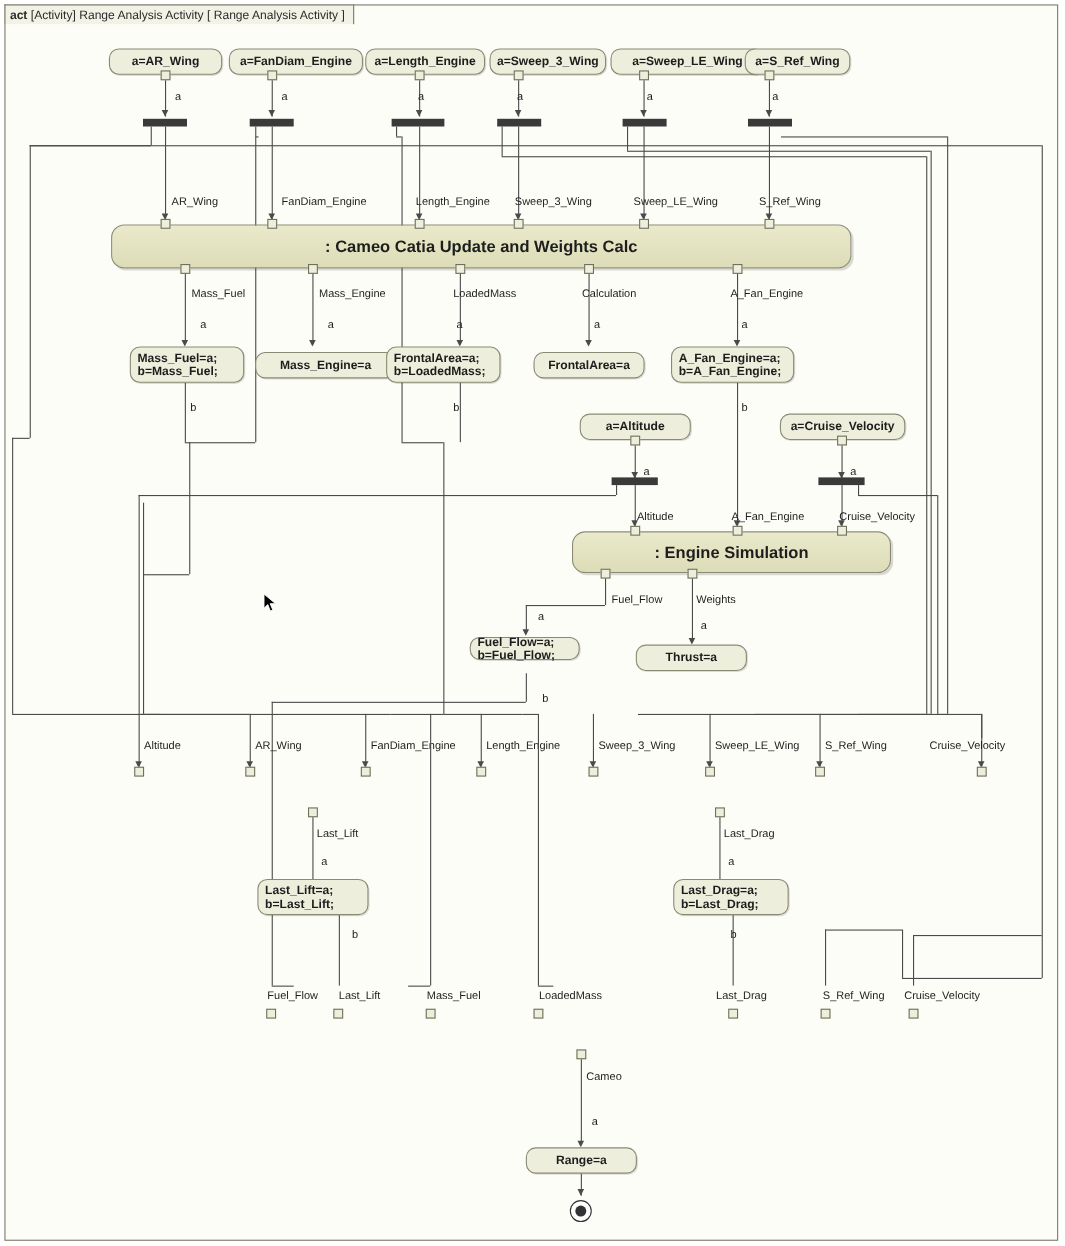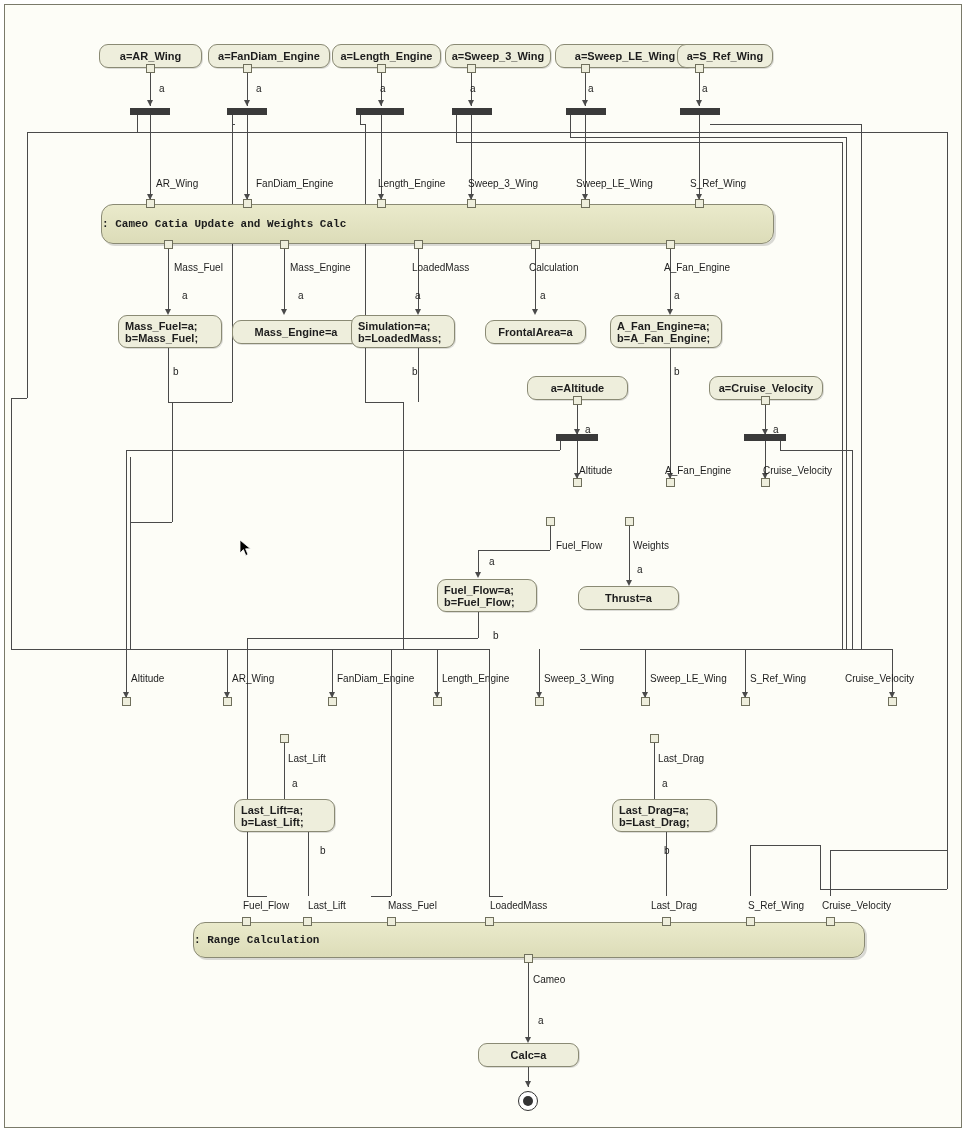--- a/index.html
+++ b/index.html
@@ -13,22 +13,22 @@
 
   
   .pnode{position:absolute;background:#eeeedc;border:1px solid #8a8a74;border-radius:9px;font-size:11px;font-weight:bold;color:#1d1d1d;
          display:flex;align-items:center;justify-content:center;text-align:center;line-height:12px;box-sizing:border-box;
          box-shadow:1px 1px 0 rgba(0,0,0,0.13);padding:2px 6px;}
   .pnode.multi{justify-content:flex-start;text-align:left;}
   .pnode span{display:block;white-space:pre-line;}
 
   
   .action{position:absolute;background:linear-gradient(#eaeacb,#dcdcb8);border:1px solid #8a8a74;border-radius:12px;
-          font-size:11px;font-weight:bold;color:#1d1d1d;display:flex;align-items:center;
-          box-sizing:border-box;box-shadow:2px 2px 0 rgba(0,0,0,0.14);font-family:Liberation Mono, monospace;}
+          font-size:15px;font-weight:bold;color:#1d1d1d;display:flex;align-items:center;justify-content:center;
+          box-sizing:border-box;box-shadow:2px 2px 0 rgba(0,0,0,0.14);}
 
   
   .forkbar{position:absolute;background:#3a3a3a;}
 
   
   .pin{position:absolute;width:9px;height:9px;background:#eeeedc;border:1px solid #6f6f5c;box-sizing:border-box;}
 
   
   .seg{position:absolute;background:#4a4a4a;}
   .seg.h{height:1px;}
@@ -47,20 +47,24 @@
   
   .cursor{position:absolute;width:12px;height:18px;}
   .cursor svg{display:block;}
 </style>
 </head>
 <body>
 
 <div id="canvas">
 
   <div class="frame"></div>
+  <div class="frame-tab">
+    <b>act</b>
+    <span>[Activity] Range Analysis Activity [ Range Analysis Activity ]</span>
+  </div>
 
   <div class="pnode" style="left:99px;top:44px;width:103px;height:24px;">
     <span>a=AR_Wing</span>
     </div>
   <div class="pnode" style="left:208px;top:44px;width:122px;height:24px;">
     <span>a=FanDiam_Engine</span>
     </div>
   <div class="pnode" style="left:332px;top:44px;width:109px;height:24px;">
     <span>a=Length_Engine</span>
     </div>
@@ -222,21 +226,21 @@
   <div class="lbl" style="left:674px;top:290px;">a</div>
 
   <div class="pnode multi" style="left:118px;top:315px;width:104px;height:33px;">
     <span>Mass_Fuel=a;
 b=Mass_Fuel;</span>
     </div>
   <div class="pnode" style="left:232px;top:320px;width:128px;height:24px;">
     <span>Mass_Engine=a</span>
     </div>
   <div class="pnode multi" style="left:351px;top:315px;width:104px;height:33px;">
-    <span>Simulation=a;
+    <span>FrontalArea=a;
 b=LoadedMass;</span>
     </div>
   <div class="pnode" style="left:485px;top:320px;width:101px;height:24px;">
     <span>FrontalArea=a</span>
     </div>
   <div class="pnode multi" style="left:610px;top:315px;width:112px;height:33px;">
     <span>A_Fan_Engine=a;
 b=A_Fan_Engine;</span>
     </div>
 
@@ -282,39 +286,42 @@
   <div class="seg v" style="left:765px;top:441px;height:38px;"></div>
   <div class="arr" style="left:762px;top:473px;"></div>
   <div class="lbl" style="left:763px;top:465px;">Cruise_Velocity</div>
 
   <div class="seg v" style="left:780px;top:441px;height:9px;"></div>
   <div class="seg h" style="left:780px;top:450px;width:72px;"></div>
   <div class="seg v" style="left:852px;top:450px;height:199px;"></div>
   <div class="seg h" style="left:852px;top:649px;width:40px;"></div>
   <div class="seg v" style="left:892px;top:649px;height:22px;"></div>
 
+  <div class="action" style="left:520px;top:483px;width:290px;height:38px;">
+    <span>: Engine Simulation</span>
+  </div>
   <div class="pin" style="left:573px;top:478px;"></div>
   <div class="pin" style="left:666px;top:478px;"></div>
   <div class="pin" style="left:761px;top:478px;"></div>
   <div class="pin" style="left:546px;top:517px;"></div>
   <div class="pin" style="left:625px;top:517px;"></div>
 
   <div class="seg v" style="left:550px;top:526px;height:24px;"></div>
   <div class="seg h" style="left:478px;top:550px;width:72px;"></div>
   <div class="seg v" style="left:478px;top:550px;height:26px;"></div>
   <div class="arr" style="left:475px;top:572px;"></div>
   <div class="lbl" style="left:556px;top:540px;">Fuel_Flow</div>
   <div class="lbl" style="left:489px;top:556px;">a</div>
 
   <div class="seg v" style="left:629px;top:526px;height:58px;"></div>
   <div class="arr" style="left:626px;top:580px;"></div>
   <div class="lbl" style="left:633px;top:540px;">Weights</div>
   <div class="lbl" style="left:637px;top:564px;">a</div>
 
-  <div class="pnode multi" style="left:437px;top:579px;width:100px;height:33px;">
+  <div class="pnode multi" style="left:427px;top:579px;width:100px;height:21px;">
     <span>Fuel_Flow=a;
 b=Fuel_Flow;</span>
     </div>
   <div class="pnode" style="left:578px;top:586px;width:101px;height:24px;">
     <span>Thrust=a</span>
     </div>
 
   <div class="seg v" style="left:478px;top:612px;height:26px;"></div>
   <div class="lbl" style="left:493px;top:630px;">b</div>
   <div class="seg h" style="left:247px;top:638px;width:231px;"></div>
@@ -400,23 +407,20 @@
   <div class="seg v" style="left:489px;top:649px;height:247px;"></div>
   <div class="seg h" style="left:475px;top:649px;width:14px;"></div>
   <div class="seg h" style="left:489px;top:896px;width:14px;"></div>
 
   <div class="seg v" style="left:750px;top:845px;height:51px;"></div>
   <div class="seg h" style="left:750px;top:845px;width:70px;"></div>
   <div class="seg v" style="left:820px;top:845px;height:44px;"></div>
   <div class="seg v" style="left:830px;top:850px;height:46px;"></div>
   <div class="seg h" style="left:830px;top:850px;width:117px;"></div>
 
-  <div class="action" style="left:193px;top:922px;width:672px;height:36px;">
-    <span>: Range Calculation</span>
-  </div>
 
   <div class="pin" style="left:242px;top:917px;"></div>
   <div class="lbl" style="left:243px;top:900px;">Fuel_Flow</div>
   <div class="pin" style="left:303px;top:917px;"></div>
   <div class="lbl" style="left:308px;top:900px;">Last_Lift</div>
   <div class="pin" style="left:387px;top:917px;"></div>
   <div class="lbl" style="left:388px;top:900px;">Mass_Fuel</div>
   <div class="pin" style="left:485px;top:917px;"></div>
   <div class="lbl" style="left:490px;top:900px;">LoadedMass</div>
   <div class="pin" style="left:662px;top:917px;"></div>
@@ -427,21 +431,21 @@
   <div class="lbl" style="left:822px;top:900px;">Cruise_Velocity</div>
 
   <div class="pin" style="left:524px;top:954px;"></div>
 
   <div class="seg v" style="left:528px;top:963px;height:77px;"></div>
   <div class="arr" style="left:525px;top:1037px;"></div>
   <div class="lbl" style="left:533px;top:974px;">Cameo</div>
   <div class="lbl" style="left:538px;top:1015px;">a</div>
 
   <div class="pnode" style="left:478px;top:1043px;width:101px;height:24px;">
-    <span>Calc=a</span>
+    <span>Range=a</span>
     </div>
 
   <div class="seg v" style="left:528px;top:1067px;height:20px;"></div>
   <div class="arr" style="left:525px;top:1081px;"></div>
   <div class="final" style="left:518px;top:1091px;"></div>
 
   <div class="cursor" style="left:240px;top:540px;">
     <svg width="12" height="18" viewBox="0 0 12 18">
       <polygon points="0,0 0,13 3.4,9.6 5.8,15.5 8,14.5 5.6,8.8 10.5,8.8" fill="#000" stroke="#fff" stroke-width="0.8"></polygon>
     </svg>

